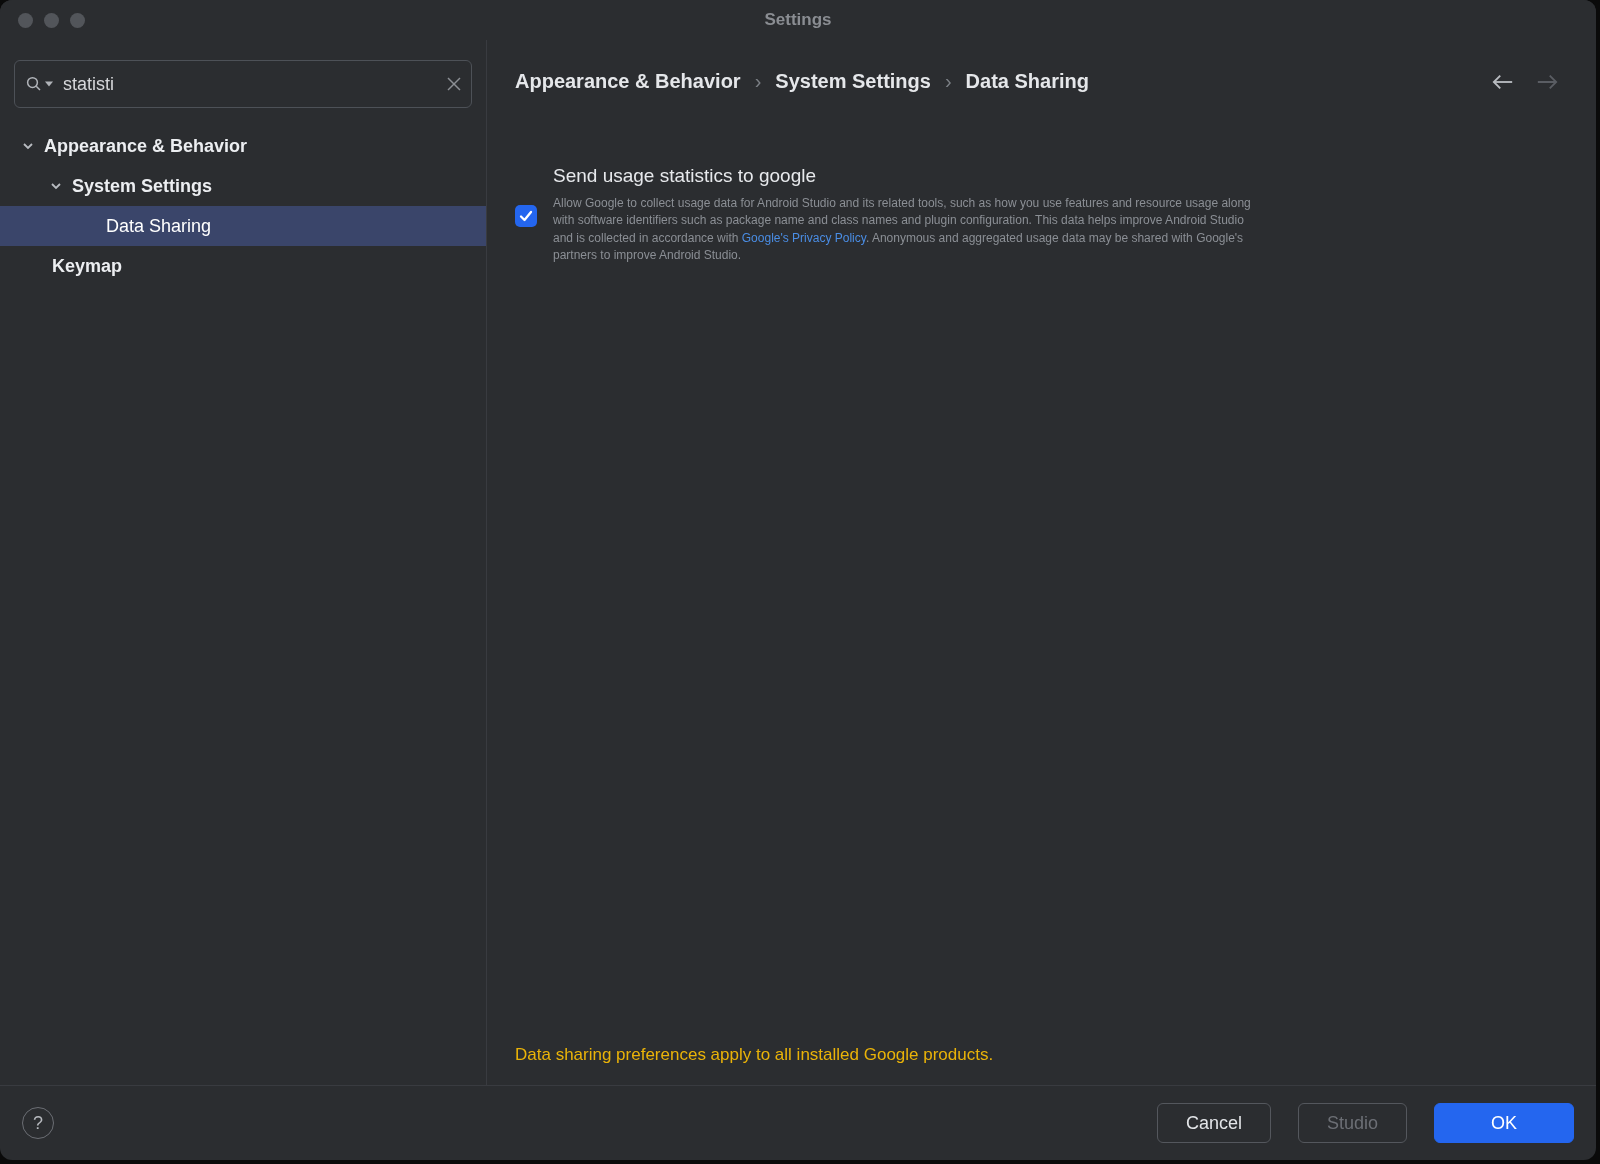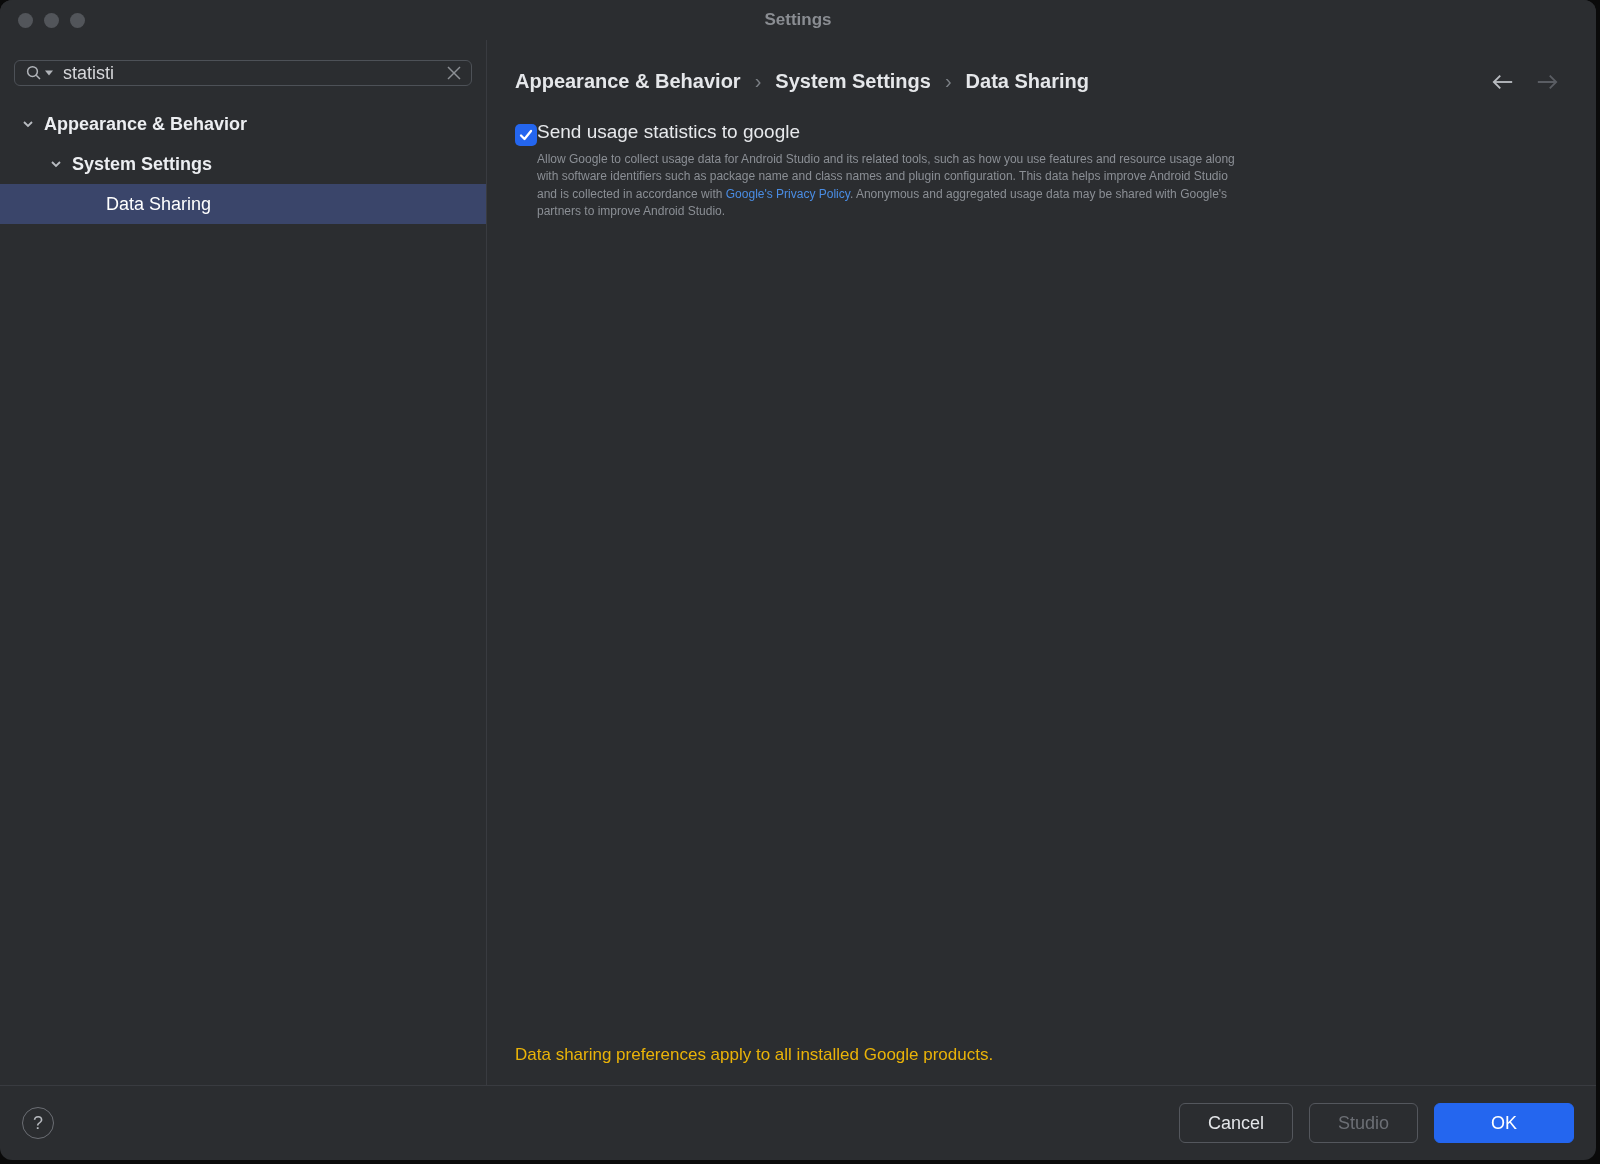--- a/index.html
+++ b/index.html
@@ -59,21 +59,21 @@
     padding-top: 14px;
   }
   .searchwrap {
     margin: 6px 14px 14px 14px;
   }
   .searchbox {
     display: flex;
     align-items: center;
     border: 1px solid #4d5157;
     border-radius: 6px;
-    height: 26px;
+    height: 48px;
     padding: 0 10px;
     gap: 10px;
     background: #2b2d30;
   }
   .searchbox input {
     flex: 1 1 auto;
     background: transparent;
     border: none;
     outline: none;
     color: #d6d7da;
@@ -130,22 +130,23 @@
   .nav-arrows { display: flex; gap: 22px; padding-right: 10px; }
   .nav-arrows .arr { color: #b9bcc1; cursor: pointer; display:flex; }
   .nav-arrows .arr.disabled { color: #5a5d63; cursor: default; }
   .content-body {
     flex: 1 1 auto;
     padding: 10px 28px 10px 28px;
     overflow: auto;
   }
   .option {
     display: flex;
-    gap: 0;
-    align-items: flex-start;
+    gap: 16px;
+    align-items: center;
+    margin-top: 44px;
   }
   .checkbox {
     width: 22px; height: 22px; border-radius: 5px;
     background: #2466ef;
     display: flex; align-items: center; justify-content: center;
     margin-top: 3px;
     cursor: pointer;
     flex-shrink: 0;
   }
   .option-texts { max-width: 700px; }
@@ -172,21 +173,21 @@
     align-items: center;
     justify-content: space-between;
     padding: 0 22px 0 22px;
   }
   .help-btn {
     width: 32px; height: 32px; border-radius: 50%;
     border: 1.5px solid #6b6e74;
     display: flex; align-items: center; justify-content: center;
     color: #b6b9be; font-size: 18px; cursor: pointer;
   }
-  .btns { display: flex; gap: 16px; }
+  .btns { display: flex; gap: 27px; }
   .btn {
     height: 40px;
     padding: 0 28px;
     border-radius: 6px;
     font-size: 18px;
     display: flex; align-items: center; justify-content: center;
     cursor: pointer;
     border: 1px solid #54575d;
     background: #2b2d30;
     color: #e3e5e8;
@@ -250,20 +251,23 @@
           <span class="chev">
             <svg width="12" height="12" viewBox="0 0 12 12" fill="none" stroke="currentColor" stroke-width="1.8">
                 <path d="M2 4 L6 8 L10 4"></path>
               </svg>
           </span>
           <span>System Settings</span>
         </div>
         <div class="tree-row depth-2 selected">
           <span>Data Sharing</span>
         </div>
+        <div class="tree-row leaf depth-0 bold">
+          <span>Keymap</span>
+        </div>
       </div>
     </div>
 
     <div class="content">
       <div class="content-header">
         <div class="breadcrumb">
           <span>Appearance &amp; Behavior</span>
           <span class="crumb-sep">›</span>
           <span>System Settings</span>
           <span class="crumb-sep">›</span>

